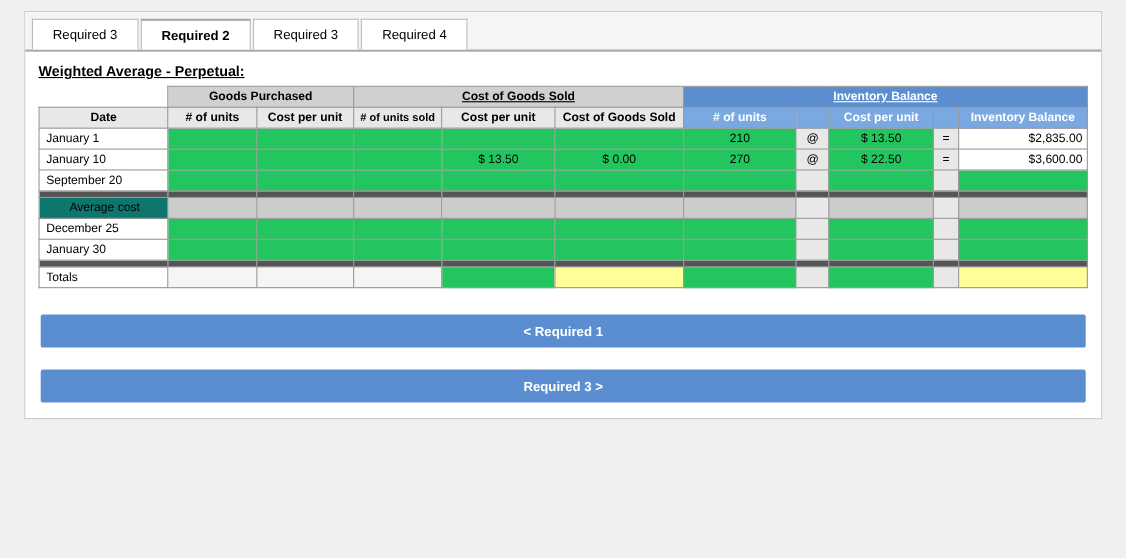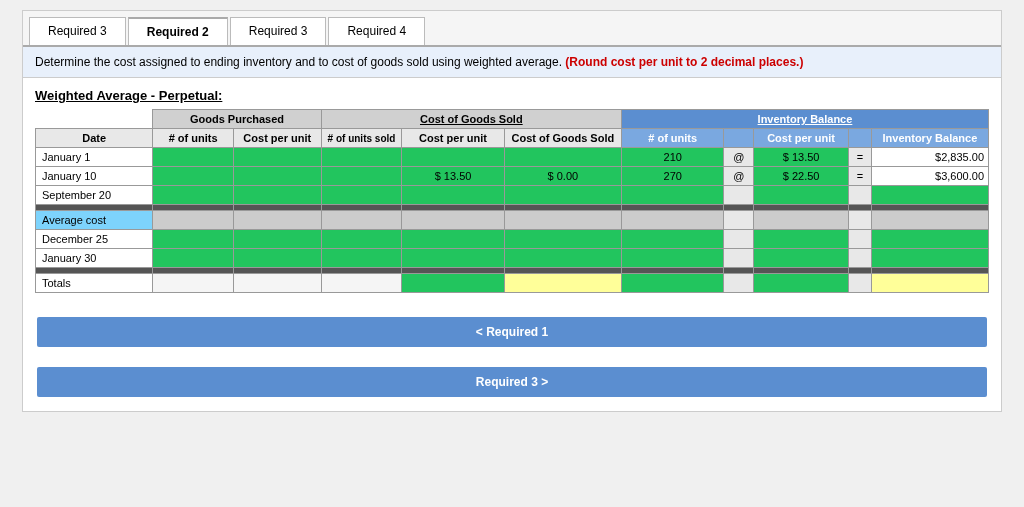--- a/index.html
+++ b/index.html
@@ -151,23 +151,20 @@
 
 <div class="main-container">
 
   <div class="tabs">
     <div class="tab">Required 3</div>
     <div class="tab active">Required 2</div>
     <div class="tab">Required 3</div>
     <div class="tab">Required 4</div>
   </div>
 
-  <div class="instruction">
-    <span>Determine the cost assigned to ending inventory and to cost of goods sold using weighted average. </span><span class="highlight">(Round cost per unit to 2 decimal places.)</span>
-  </div>
 
   <div class="table-section">
     <div class="section-title">Weighted Average - Perpetual:</div>
 
     <table>
       <colgroup>
         <col style="width:80px">
         <col style="width:55px">
         <col style="width:60px">
         <col style="width:55px">
@@ -247,21 +244,21 @@
             <td style="background: rgb(85, 85, 85); height: 6px; padding: 0px;"></td>
             <td style="background: rgb(85, 85, 85); height: 6px; padding: 0px;"></td>
             <td style="background: rgb(85, 85, 85); height: 6px; padding: 0px;"></td>
             <td style="background: rgb(85, 85, 85); height: 6px; padding: 0px;"></td>
             <td style="background: rgb(85, 85, 85); height: 6px; padding: 0px;"></td>
             <td style="background: rgb(85, 85, 85); height: 6px; padding: 0px;"></td>
             <td style="background: rgb(85, 85, 85); height: 6px; padding: 0px;"></td>
             <td style="background: rgb(85, 85, 85); height: 6px; padding: 0px;"></td>
           </tr>
           <tr class="avg-cost-row">
-            <td class="row-label" style="background: #7dd3fc;">Average cost</td>
+            <td class="row-label" style="background: #0f766e; text-align: center;">Average cost</td>
             <td class="input-cell" style="background: rgb(204, 204, 204);"><input type="text" style=""></td>
             <td class="input-cell" style="background: rgb(204, 204, 204);"><input type="text" style=""></td>
             <td class="input-cell" style="background: rgb(204, 204, 204);"><input type="text" style=""></td>
             <td class="input-cell" style="background: rgb(204, 204, 204);"><input type="text" style=""></td>
             <td class="input-cell" style="background: rgb(204, 204, 204);"><input type="text" style=""></td>
             <td class="input-cell" style="background: rgb(204, 204, 204);"><input type="text" style=""></td>
             <td style="background: rgb(232, 232, 232);"></td>
             <td class="input-cell" style="background: rgb(204, 204, 204);"><input type="text" style=""></td>
             <td style="background: rgb(232, 232, 232);"></td>
             <td class="input-cell" style="background: rgb(204, 204, 204);"><input type="text" style=""></td>

